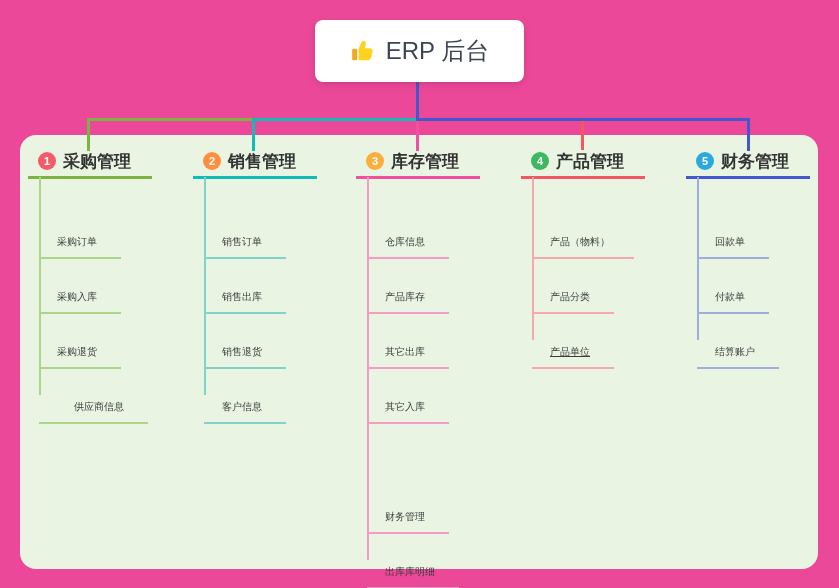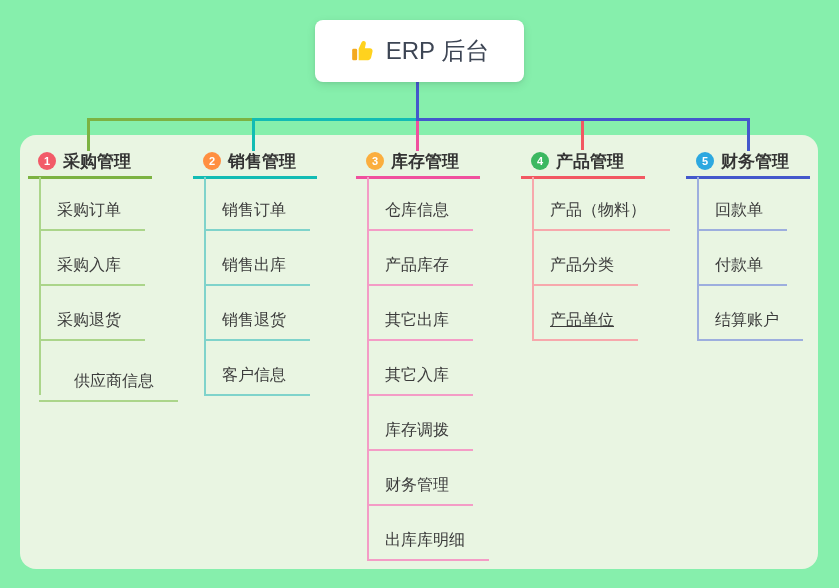--- a/index.html
+++ b/index.html
@@ -1,32 +1,32 @@
 <!DOCTYPE html>
 <html><head>
 <meta charset="utf-8">
 <style>
   html,body{margin:0;padding:0;background:#fff;}
   body{font-family:"Liberation Sans","DejaVu Sans",sans-serif;}
-  .stage{position:relative;width:839px;height:588px;background:#86efac;overflow:hidden;}
+  .stage{position:relative;width:839px;height:588px;background:#ec4899;overflow:hidden;}
   .panel{position:absolute;left:20px;top:135px;width:798px;height:434px;background:#e9f5e2;border-radius:16px;}
   .root-card{position:absolute;left:315px;top:20px;width:209px;height:62px;background:#ffffff;border-radius:8px;
     box-shadow:0 1px 3px rgba(0,0,0,0.06),0 3px 10px rgba(0,0,0,0.10);
     display:flex;align-items:center;justify-content:center;gap:10px;
     font-size:24px;font-weight:500;color:#3d4554;}
   .conn{position:absolute;background:var(--c);}
   .branch{position:absolute;width:124px;}
   .branch-header{display:flex;align-items:center;gap:7px;height:30px;padding-left:10px;
     border-bottom:3px solid var(--c);}
   .badge{width:18px;height:18px;border-radius:50%;background:var(--badge);color:#fff;
     font-size:11px;font-weight:bold;display:flex;align-items:center;justify-content:center;flex:0 0 18px;}
   .branch-label{font-size:17px;font-weight:600;color:#333;white-space:nowrap;}
   .rail{position:absolute;left:11px;top:31px;width:2px;background:var(--light);}
   .item{position:absolute;left:11px;padding:0 24px 8px 18px;border-bottom:2px solid var(--light);
-    font-size:16px;color:#3c3c3c;white-space:nowrap;width:fit-content;}
+    font-size:10px;color:#3c3c3c;white-space:nowrap;width:fit-content;margin-top:35px;}
   .thumb-icon{display:inline-flex;width:26px;height:26px;}
 </style>
 </head>
 <body>
 
 <div class="stage">
   <div class="panel"></div>
 
   <div class="conn" style="left: 416px; top: 120px; width: 3px; height: 31px; --c: #f0509e; --light: #f49cc6; --badge: #fbae3e;"></div>
   <div class="conn" style="left: 87px; top: 118px; width: 166px; height: 3px; --c: #7cb342; --light: #abd58a; --badge: #f25b68;"></div>
@@ -50,21 +50,21 @@
 
   <div class="branch" style="left: 28px; top: 146px; --c: #7cb342; --light: #abd58a; --badge: #f25b68;">
     <div class="branch-header">
       <span class="badge">1</span>
       <span class="branch-label">采购管理</span>
     </div>
     <div class="rail" style="height:218px;"></div>
     <div class="item" style="top:54px;">采购订单</div>
     <div class="item" style="top:109px;">采购入库</div>
     <div class="item" style="top:164px;">采购退货</div>
-    <div class="item" style="top:225px;padding-left:35px;">供应商信息</div>
+    <div class="item" style="top:219px;padding-left:35px;">供应商信息</div>
   </div>
 
   <div class="branch" style="left: 193px; top: 146px; --c: #12bcb4; --light: #7fd3cb; --badge: #ff8f40;">
     <div class="branch-header">
       <span class="badge">2</span>
       <span class="branch-label">销售管理</span>
     </div>
     <div class="rail" style="height:218px;"></div>
     <div class="item" style="top:54px;font-family:Liberation Serif, serif;">销售订单</div>
     <div class="item" style="top:109px;">销售出库</div>
@@ -75,21 +75,20 @@
   <div class="branch" style="left: 356px; top: 146px; --c: #f0509e; --light: #f49cc6; --badge: #fbae3e;">
     <div class="branch-header">
       <span class="badge">3</span>
       <span class="branch-label">库存管理</span>
     </div>
     <div class="rail" style="height:383px;"></div>
     <div class="item" style="top:54px;">仓库信息</div>
     <div class="item" style="top:109px;">产品库存</div>
     <div class="item" style="top:164px;">其它出库</div>
     <div class="item" style="top:219px;">其它入库</div>
-    <div class="item" style="top:274px;">库存调拨</div>
     <div class="item" style="top:329px;">财务管理</div>
     <div class="item" style="top:384px;">出库库明细</div>
   </div>
 
   <div class="branch" style="left: 521px; top: 146px; --c: #f25862; --light: #f7a8ac; --badge: #3bb860;">
     <div class="branch-header">
       <span class="badge">4</span>
       <span class="branch-label">产品管理</span>
     </div>
     <div class="rail" style="height:163px;"></div>

